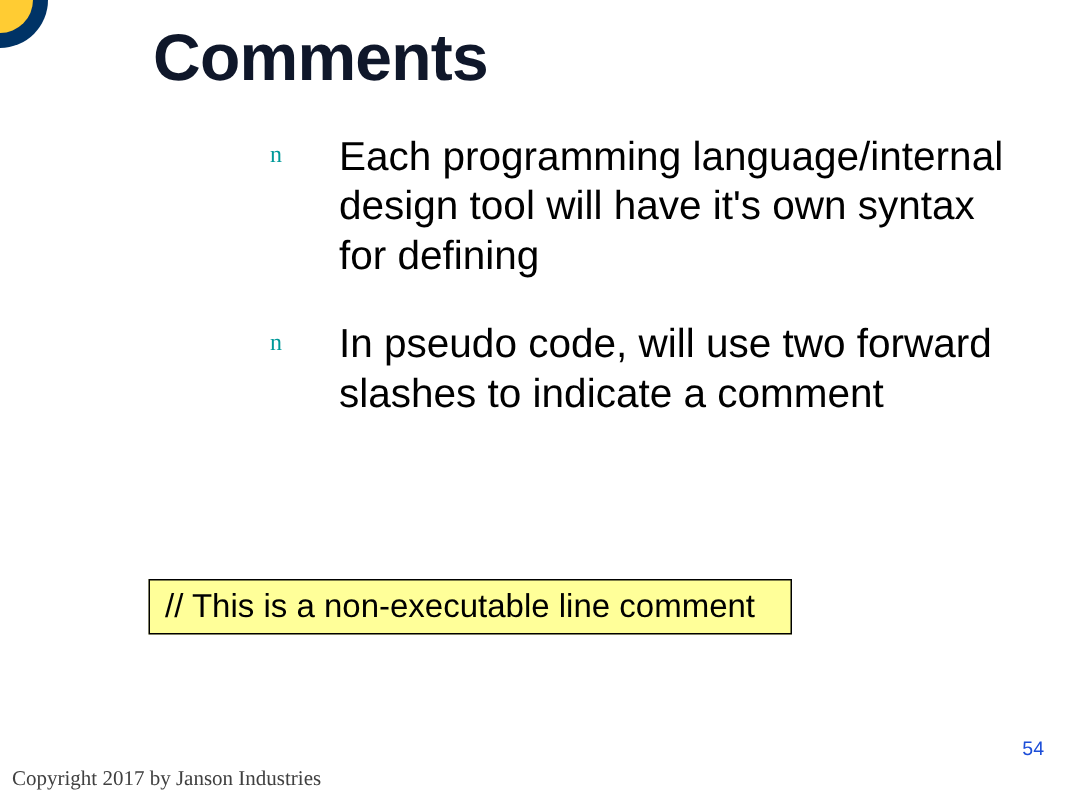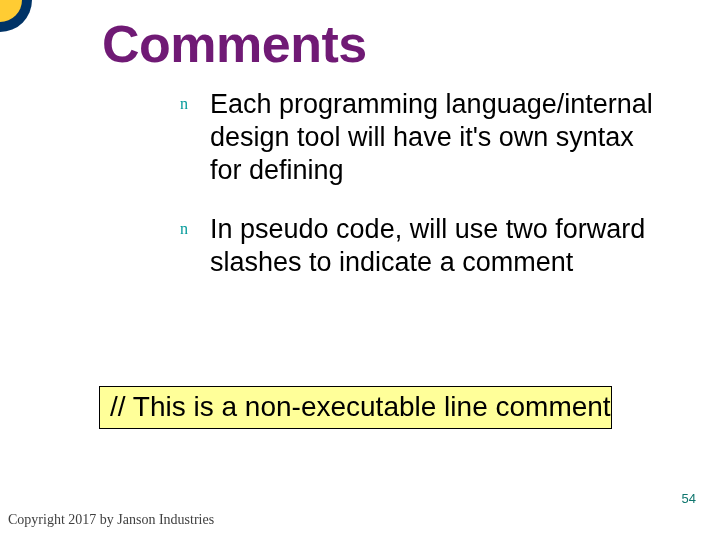--- a/index.html
+++ b/index.html
@@ -14,23 +14,23 @@
     top: 0;
     left: 0;
     width: 32px;
     height: 32px;
     pointer-events: none;
   }
   .title {
     position: absolute;
     top: 14px;
     left: 102px;
-    font-size: 52px;
+    font-size: 44px;
     font-weight: bold;
-    color: #701a75;
+    color: #0f172a;
     letter-spacing: -0.5px;
     text-align: right;
   }
   .bullets {
     position: absolute;
     top: 88px;
     left: 180px;
     width: 490px;
   }
   .bullet-item {
@@ -43,38 +43,39 @@
     font-family: Georgia, "Times New Roman", serif;
     font-size: 16px;
     line-height: 32px;
     width: 30px;
     flex: none;
   }
   .bullet-text {
     color: #000000;
     font-size: 27px;
     line-height: 1.22;
+    margin-left: 16px;
   }
   .code-box {
     position: absolute;
     top: 386px;
     left: 99px;
     background: #ffff99;
     border: 1px solid #000000;
-    padding: 4px 0 5px 10px;
+    padding: 4px 24px 5px 10px;
     font-family: Verdana, Geneva, sans-serif;
-    font-size: 28px;
+    font-size: 22px;
     color: #000000;
   }
   .page-number {
     position: absolute;
     bottom: 34px;
     right: 24px;
     font-size: 13px;
-    color: #0f766e;
+    color: #1d4ed8;
   }
   .copyright {
     position: absolute;
     bottom: 12px;
     left: 8px;
     font-family: "Times New Roman", Times, serif;
     font-size: 14px;
     color: #404040;
   }
 </style>

